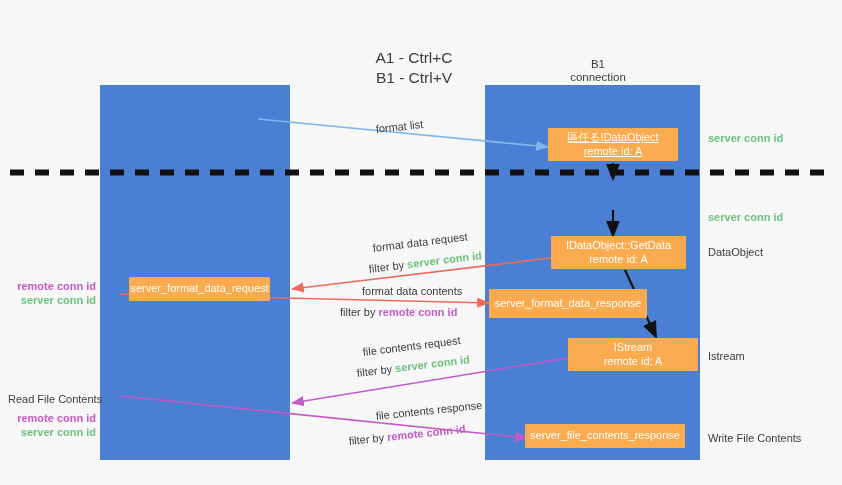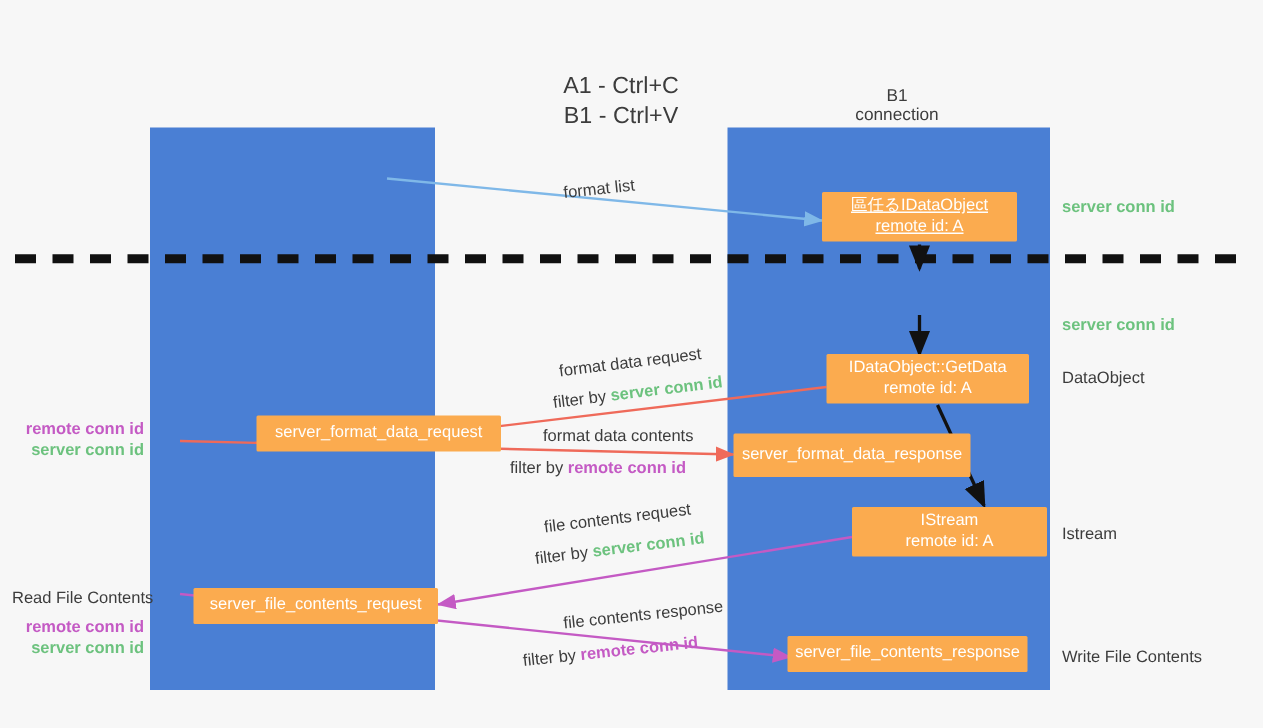--- a/index.html
+++ b/index.html
@@ -102,31 +102,28 @@
   <div class="box orange" style="left:551px;top:236px;width:135px;height:33px;">
     <span>IDataObject::GetData</span>
     <span>remote id: A</span>
   </div>
 
   <div class="box orange" style="left:568px;top:338px;width:130px;height:33px;">
     <span>IStream</span>
     <span>remote id: A</span>
   </div>
 
-  <div class="box orange" style="left:129px;top:277px;width:163px;height:24px;margin-left:42px;">
+  <div class="box orange" style="left:129px;top:277px;width:141px;height:24px;">
     <span>server_format_data_request</span>
   </div>
 
   <div class="box orange" style="left:489px;top:289px;width:158px;height:29px;">
     <span>server_format_data_response</span>
   </div>
 
-  <div class="box orange" style="left:129px;top:392px;width:163px;height:24px;">
-    <span>server_file_contents_request</span>
-  </div>
 
   <div class="box orange" style="left:525px;top:424px;width:160px;height:24px;">
     <span>server_file_contents_response</span>
   </div>
 
   <div class="lbl rot" style="left:375px;top:122px;transform:rotate(-6deg);">format list</div>
 
   <div class="lbl rot" style="left:372px;top:241px;transform:rotate(-7deg);">format data request</div>
   <div class="lbl rot" style="left:368px;top:262px;transform:rotate(-7deg);">
     <span class="plain">filter by </span><span class="g">server conn id</span>

